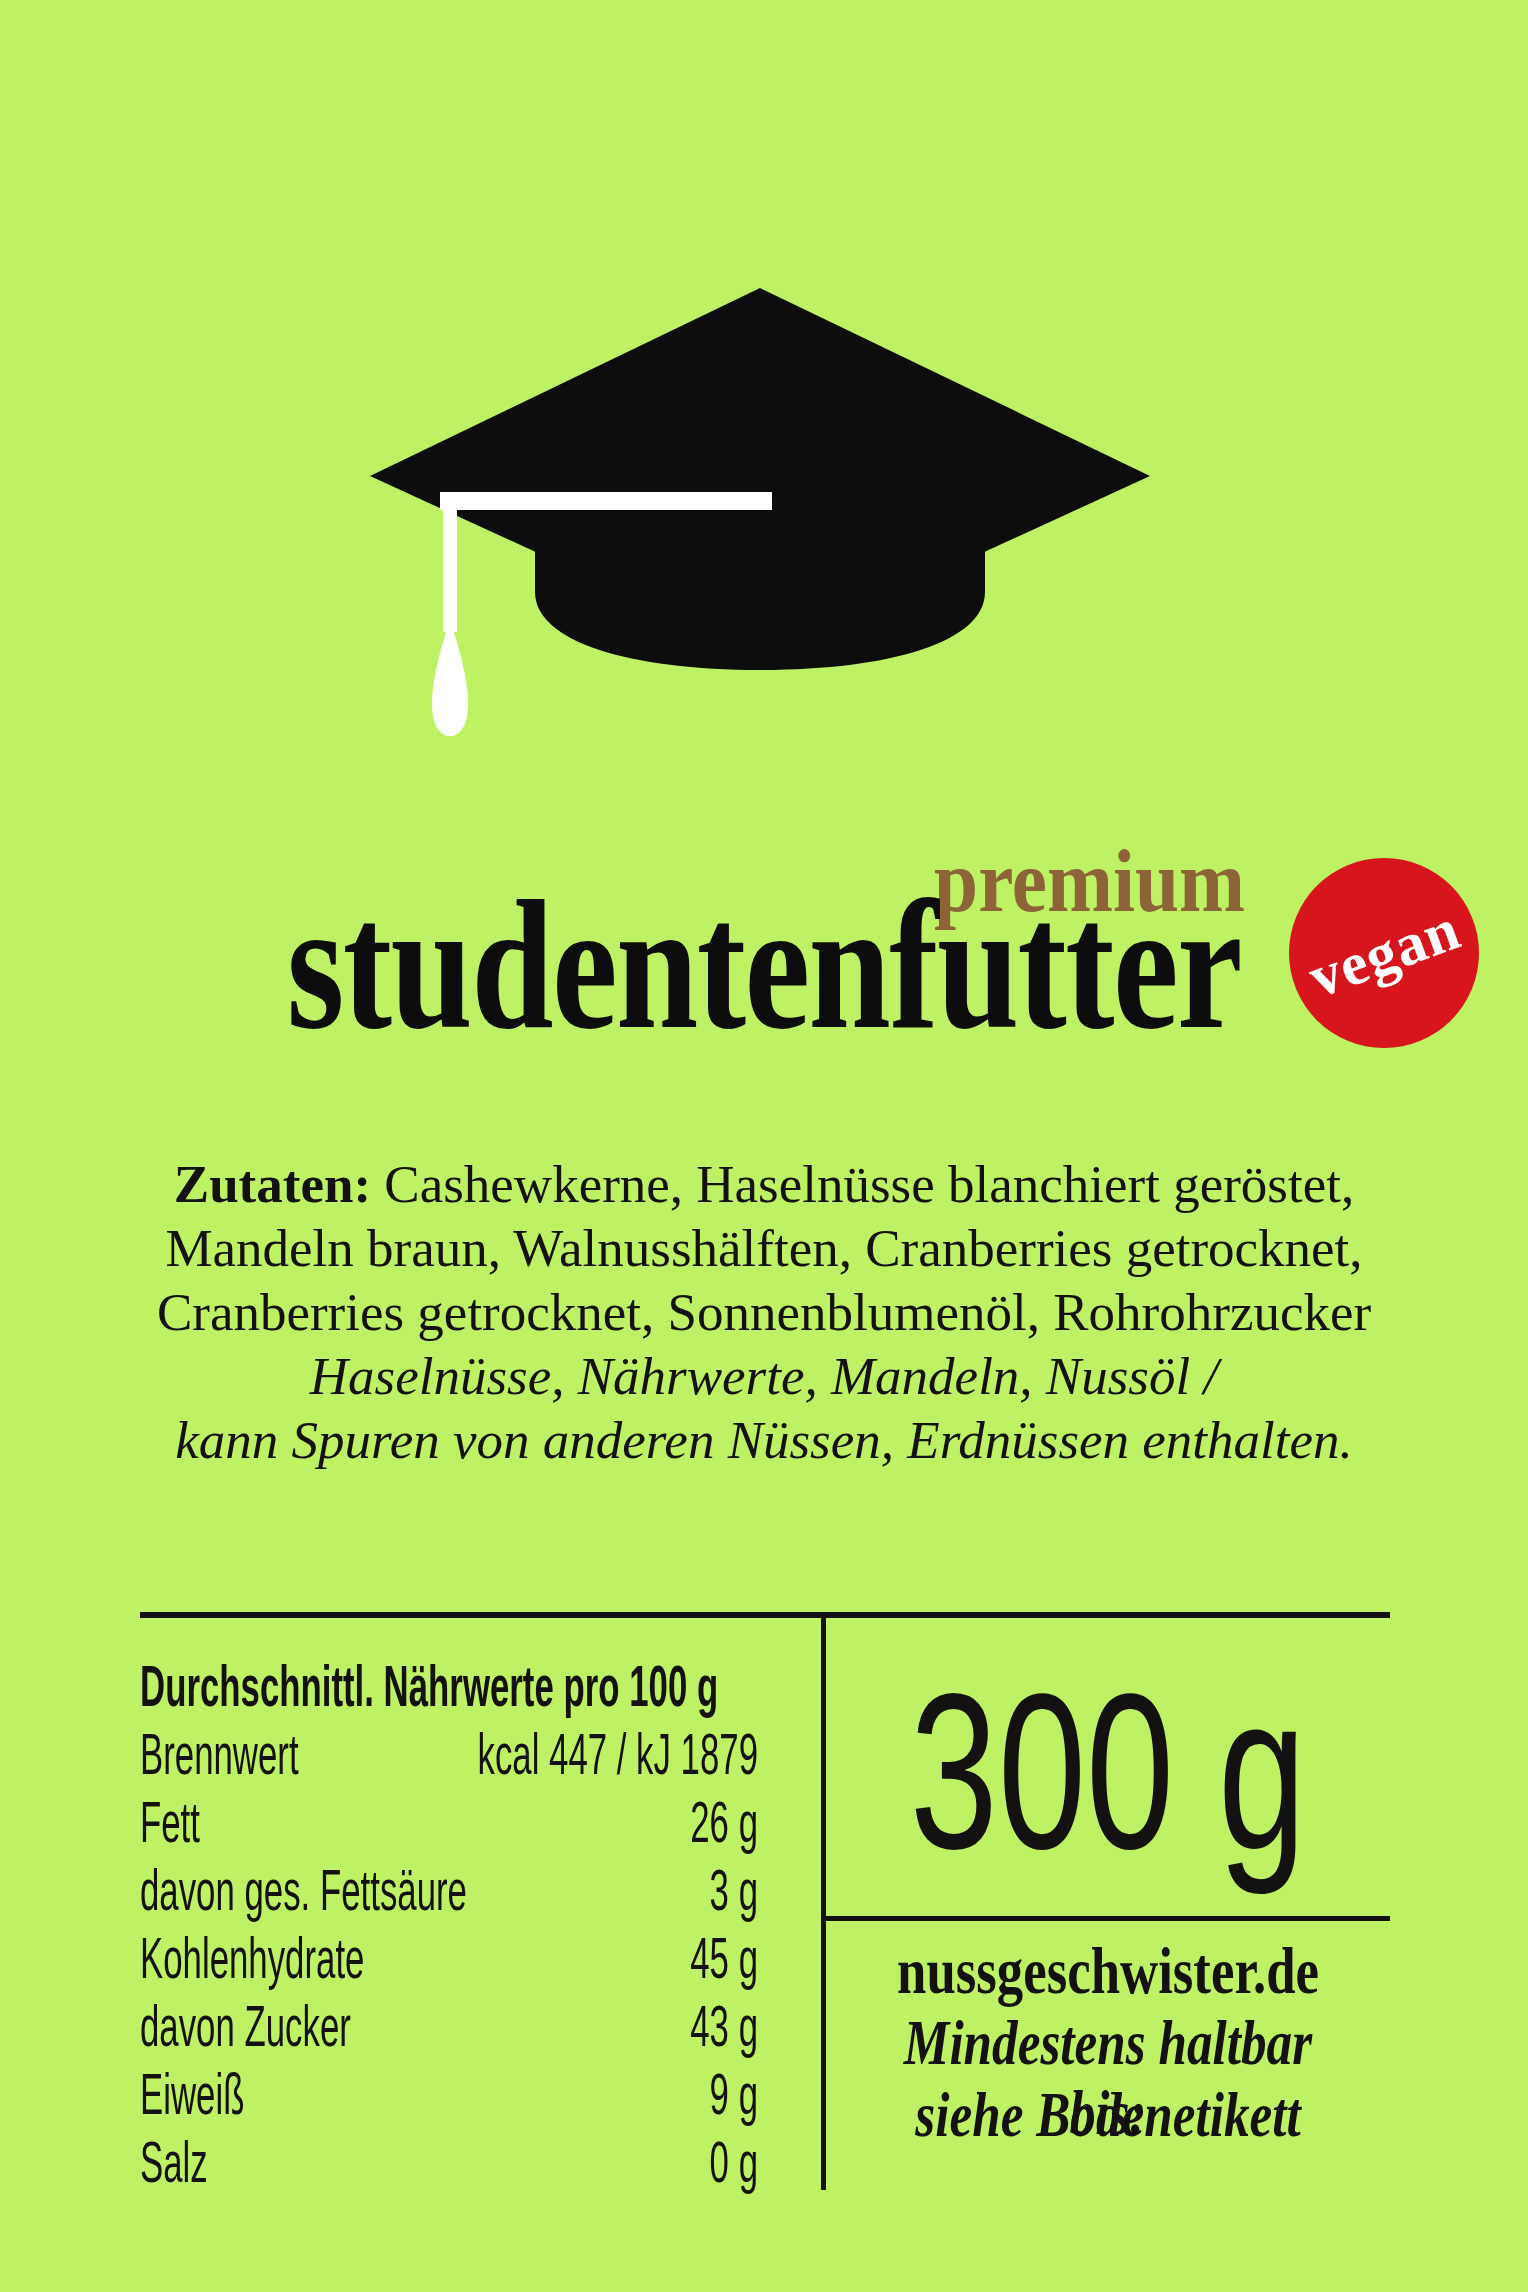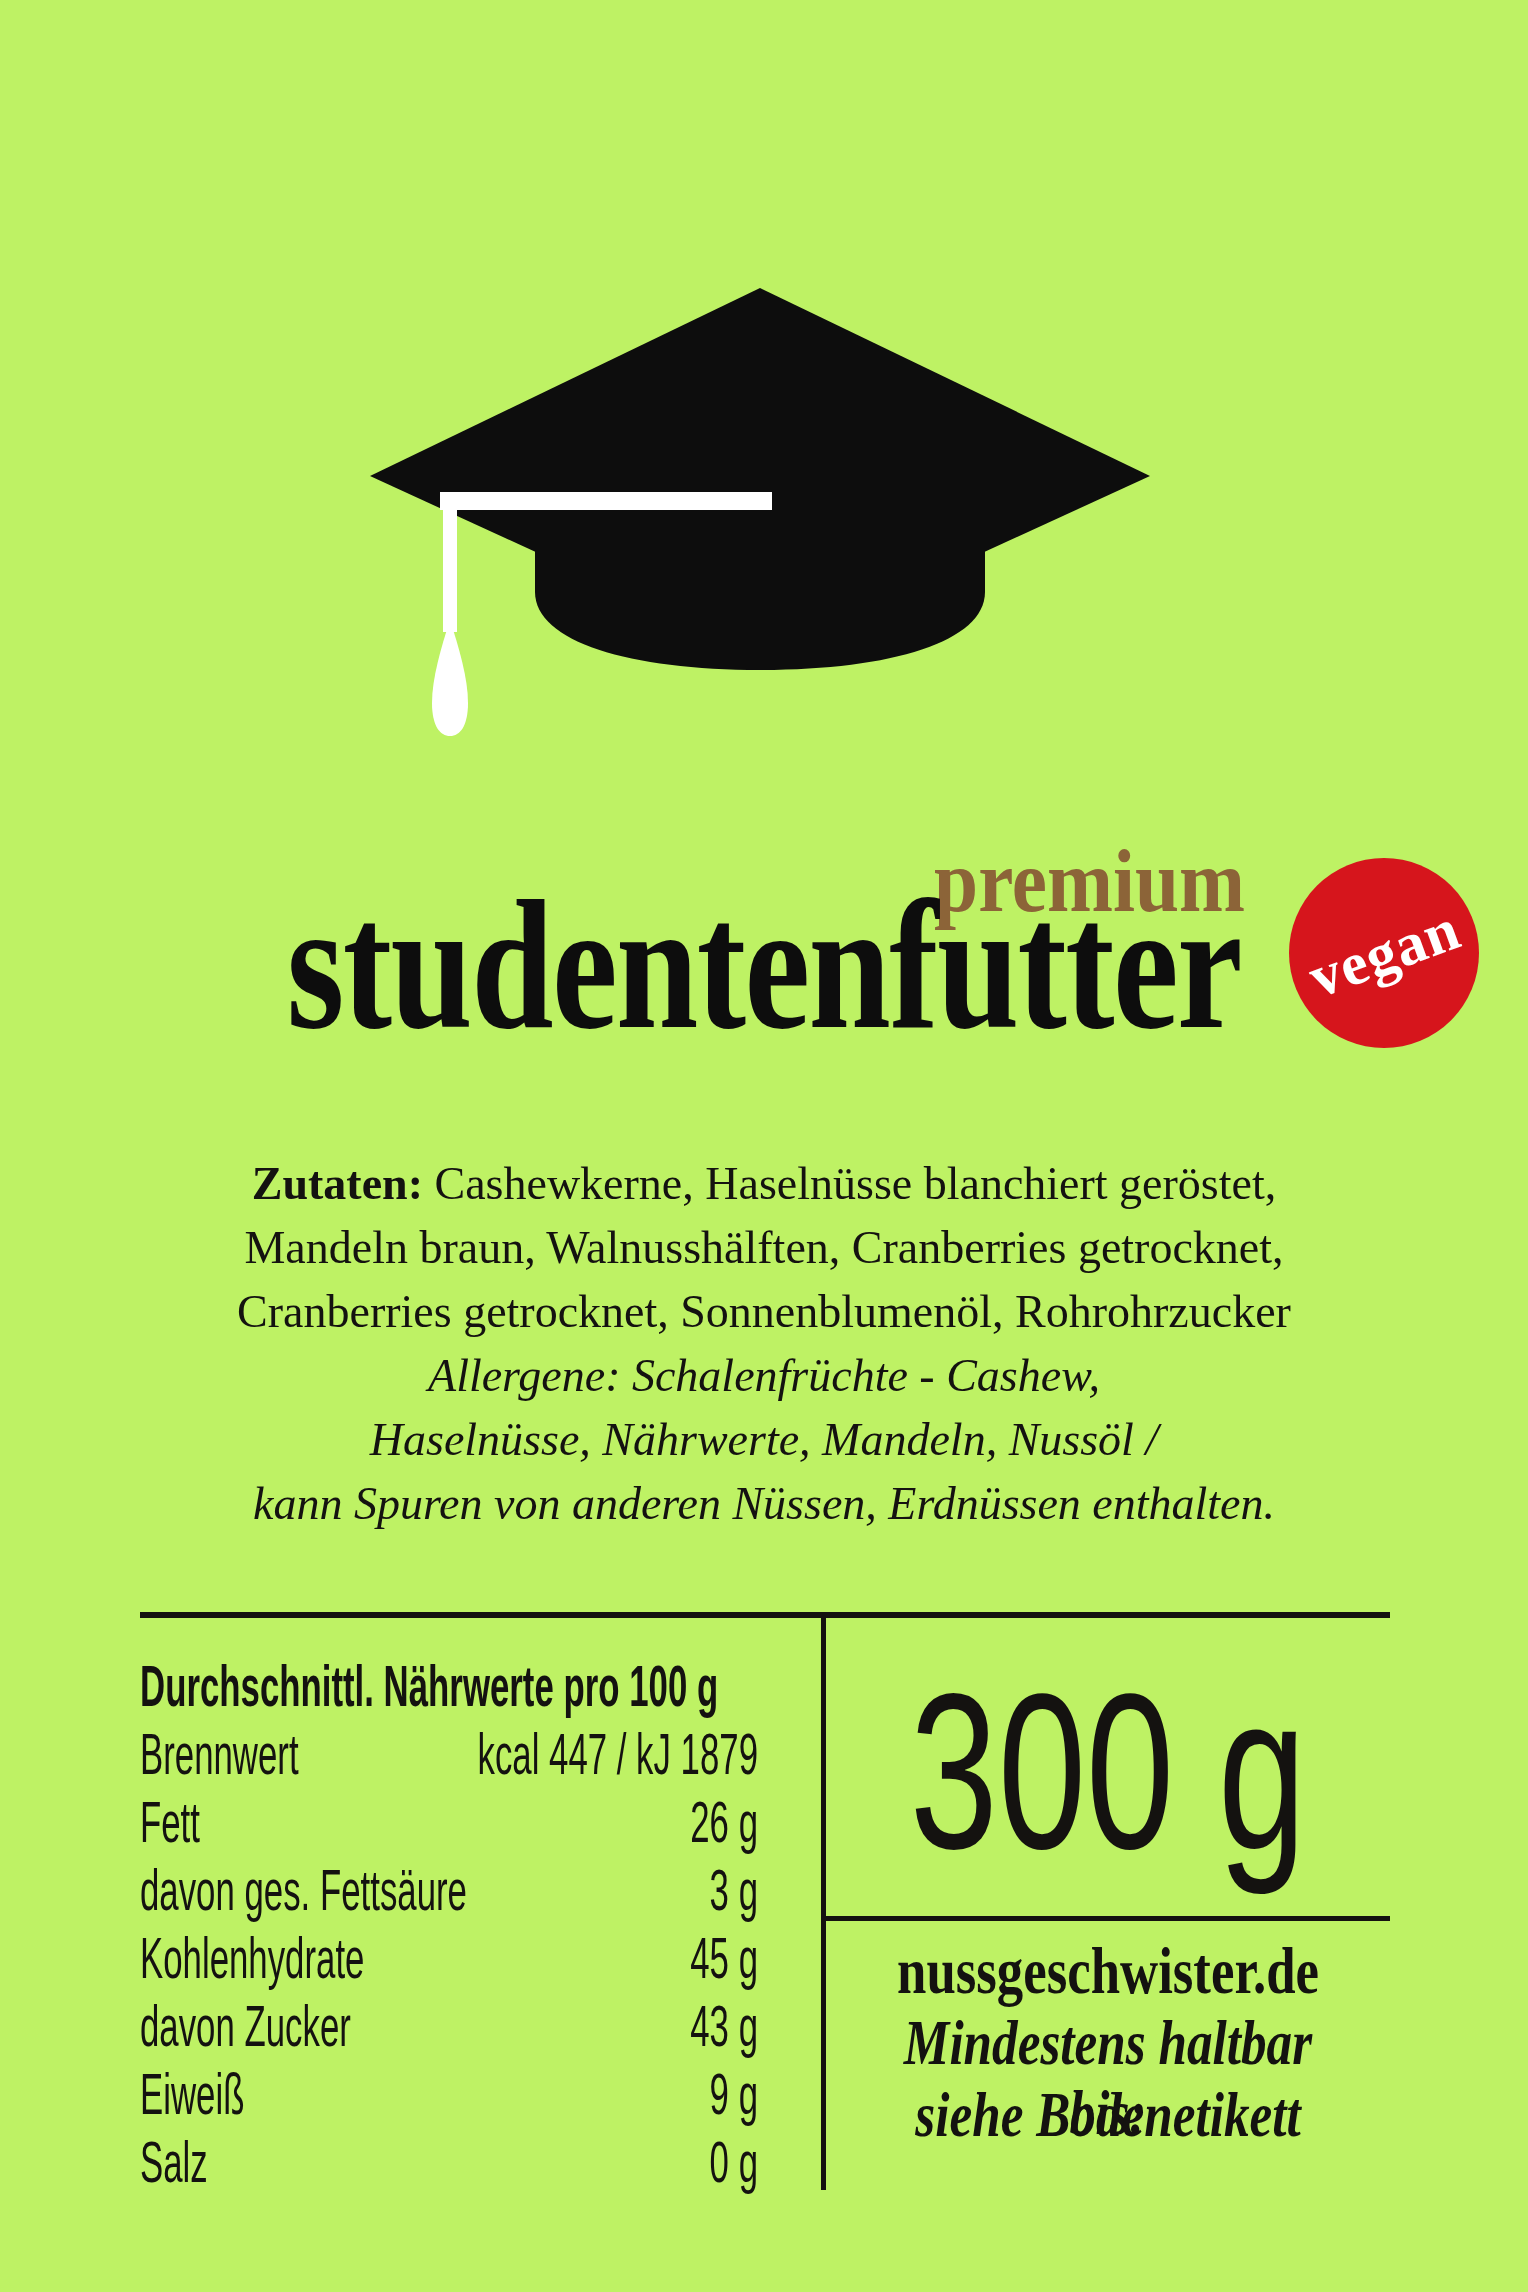--- a/index.html
+++ b/index.html
@@ -15,21 +15,21 @@
   .title{position:absolute;left:0;top:872px;width:1528px;text-align:center;
     font-family:"Liberation Serif",serif;font-weight:bold;font-size:185px;line-height:1;
     color:#0D0D0D;transform:scaleX(0.8);transform-origin:center top;letter-spacing:-2px;}
 
   .badge{position:absolute;left:1289px;top:858px;width:190px;height:190px;border-radius:50%;
     background:#D6151C;display:flex;align-items:center;justify-content:center;}
   .badge span{font-family:"Liberation Serif",serif;font-weight:bold;font-size:60px;color:#FFFFFF;
     transform:rotate(-20deg);letter-spacing:1px;}
 
   .ingredients{position:absolute;left:0;top:1152px;width:1528px;text-align:center;
-    font-size:46px;line-height:64px;color:#141210;}
+    font-size:53px;line-height:64px;color:#141210;}
   .ingredients .bold{font-weight:bold;}
   .ingredients .it{font-style:italic;}
 
   .rule-top{position:absolute;left:140px;top:1612px;width:1250px;height:6px;background:#141210;}
   .v-divider{position:absolute;left:821px;top:1612px;width:5px;height:578px;background:#141210;}
   .rule-mid{position:absolute;left:824px;top:1916px;width:566px;height:5px;background:#141210;}
 
   .ntable{position:absolute;left:140px;top:1652px;width:1030px;
     font-family:"Liberation Sans",sans-serif;font-size:58px;line-height:68px;color:#141210;
     transform:scaleX(0.6);transform-origin:left top;}
@@ -64,21 +64,20 @@
   <div class="title">studentenfutter</div>
 
   <div class="badge">
     <span>vegan</span>
   </div>
 
   <div class="ingredients">
     <div><span class="bold">Zutaten:</span><span> Cashewkerne, Haselnüsse blanchiert geröstet,</span></div>
     <div>Mandeln braun, Walnusshälften, Cranberries getrocknet,</div>
     <div>Cranberries getrocknet, Sonnenblumenöl, Rohrohrzucker</div>
-    <div class="it">Allergene: Schalenfrüchte - Cashew,</div>
     <div class="it">Haselnüsse, Nährwerte, Mandeln, Nussöl /</div>
     <div class="it">kann Spuren von anderen Nüssen, Erdnüssen enthalten.</div>
   </div>
 
   <div class="rule-top"></div>
   <div class="v-divider"></div>
   <div class="rule-mid"></div>
 
   <div class="ntable">
     <div class="nhead">Durchschnittl. Nährwerte pro 100 g</div>

